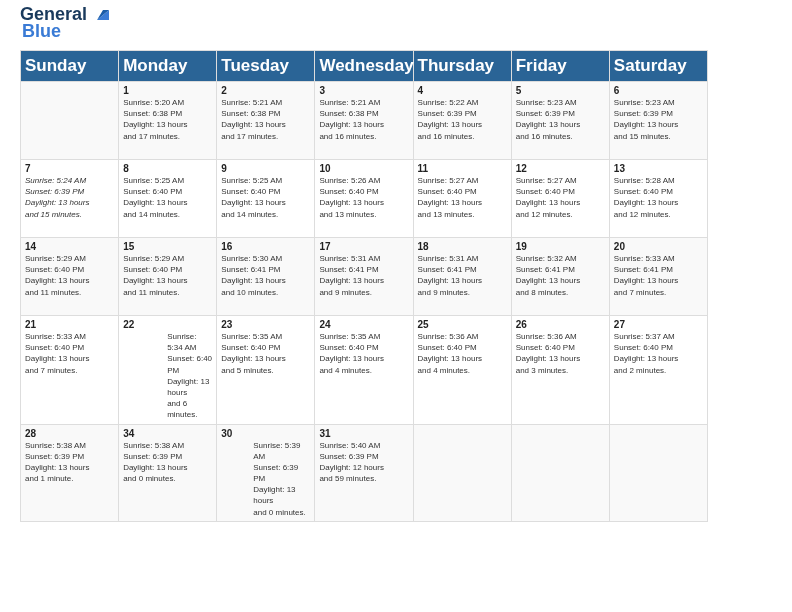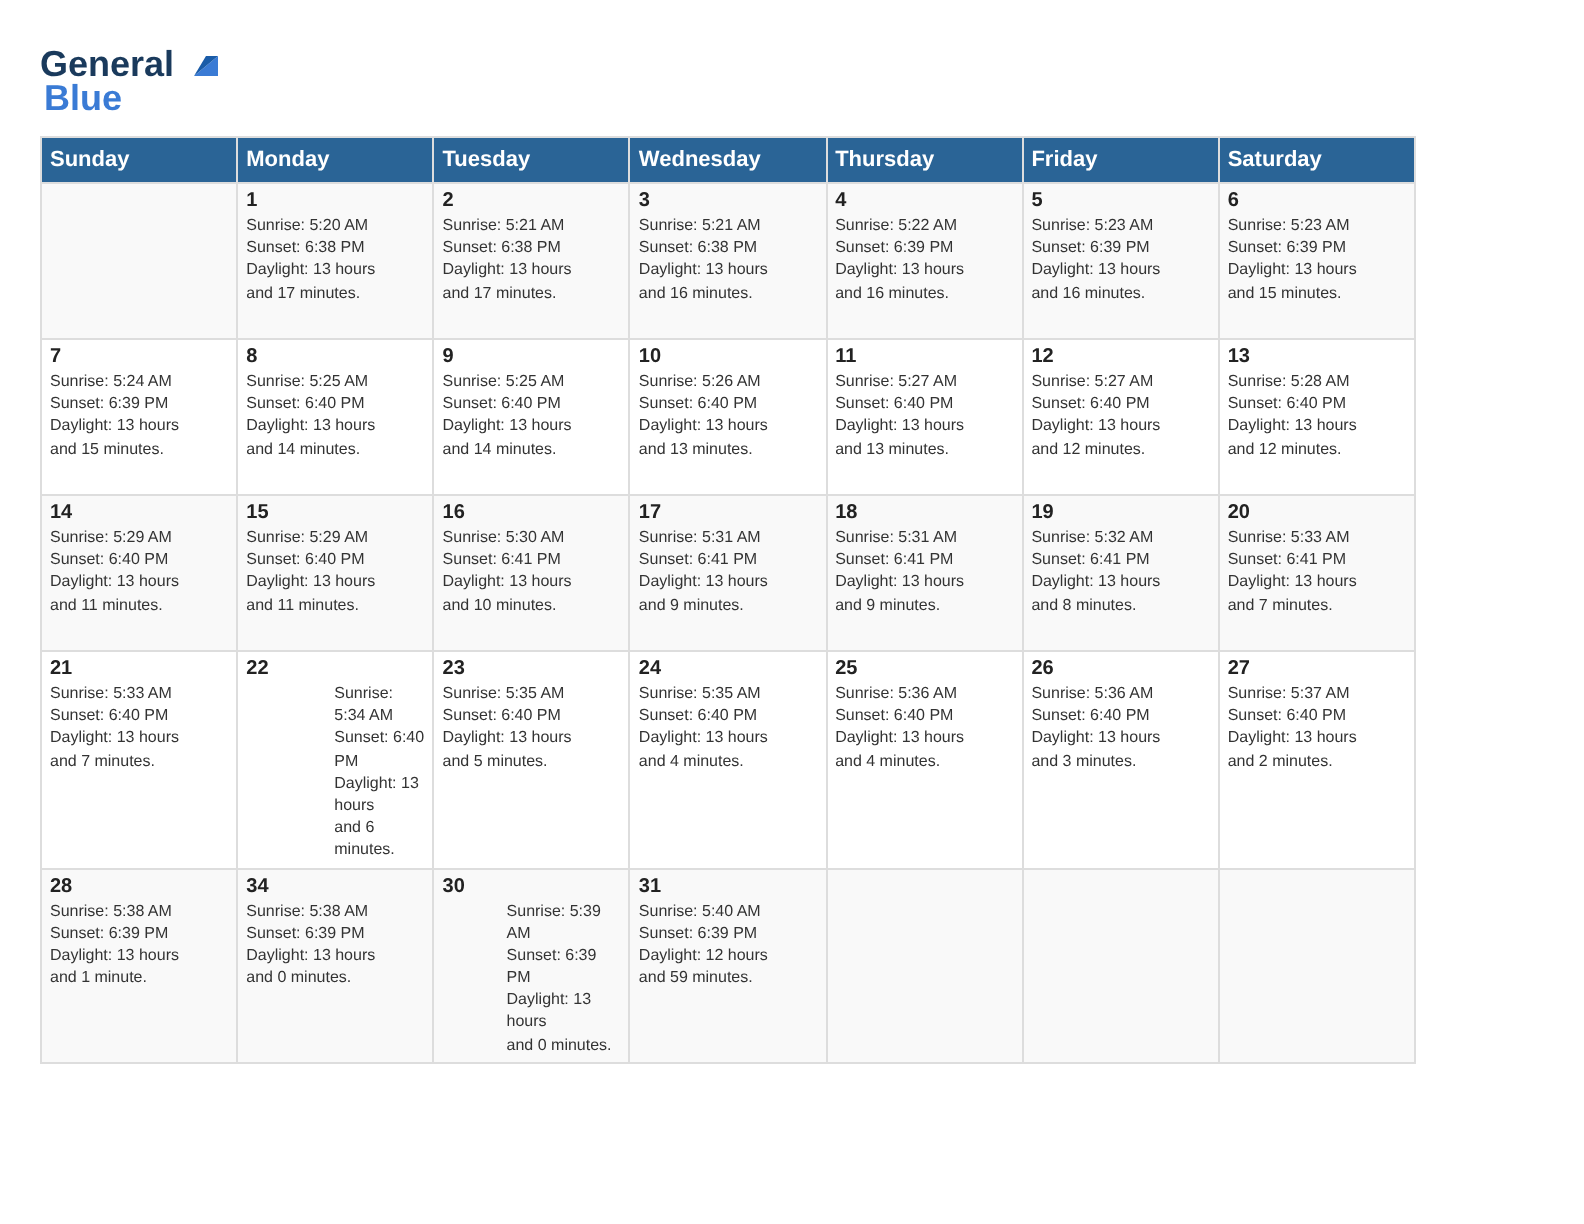--- a/index.html
+++ b/index.html
@@ -6,21 +6,21 @@
     body {
       width: 792px;
       height: 612px;
       font-family: Arial, sans-serif;
       background: #fff;
       overflow: hidden;
     }
     .page {
       width: 728px;
       height: 612px;
-      padding: 22px 20px 10px 20px;
+      padding: 4px 20px 10px 20px;
     }
     .header {
       display: flex;
       justify-content: space-between;
       align-items: flex-start;
       margin-bottom: 8px;
     }
     .logo {
       display: flex;
       flex-direction: column;
@@ -41,21 +41,21 @@
       margin-top: 2px;
     }
     table {
       width: 100%;
       border-collapse: collapse;
       table-layout: fixed;
     }
     thead tr th {
       background-color: #2a6496;
       color: #fff;
-      font-size: 11px;
+      font-size: 17px;
       font-weight: bold;
       padding: 5px 4px;
       text-align: left;
       border: 1px solid #ddd;
     }
     tbody tr td {
       border: 1px solid #ddd;
       vertical-align: top;
       padding: 3px 4px;
       font-size: 8.5px;
@@ -152,21 +152,21 @@
             <span class="day-num">6</span>
             <div class="cell-content" style="white-space: pre-line;">Sunrise: 5:23 AM
 Sunset: 6:39 PM
 Daylight: 13 hours
 and 15 minutes.</div>
           </td>
         </tr>
         <tr>
           <td>
             <span class="day-num">7</span>
-            <div class="cell-content" style="white-space: pre-line;">Sunrise: 5:24 AM
+            <div class="cell-content" style="white-space: pre-line; font-style: italic;">Sunrise: 5:24 AM
 Sunset: 6:39 PM
 Daylight: 13 hours
 and 15 minutes.</div>
           </td>
           <td>
             <span class="day-num">8</span>
             <div class="cell-content" style="white-space: pre-line;">Sunrise: 5:25 AM
 Sunset: 6:40 PM
 Daylight: 13 hours
 and 14 minutes.</div>

